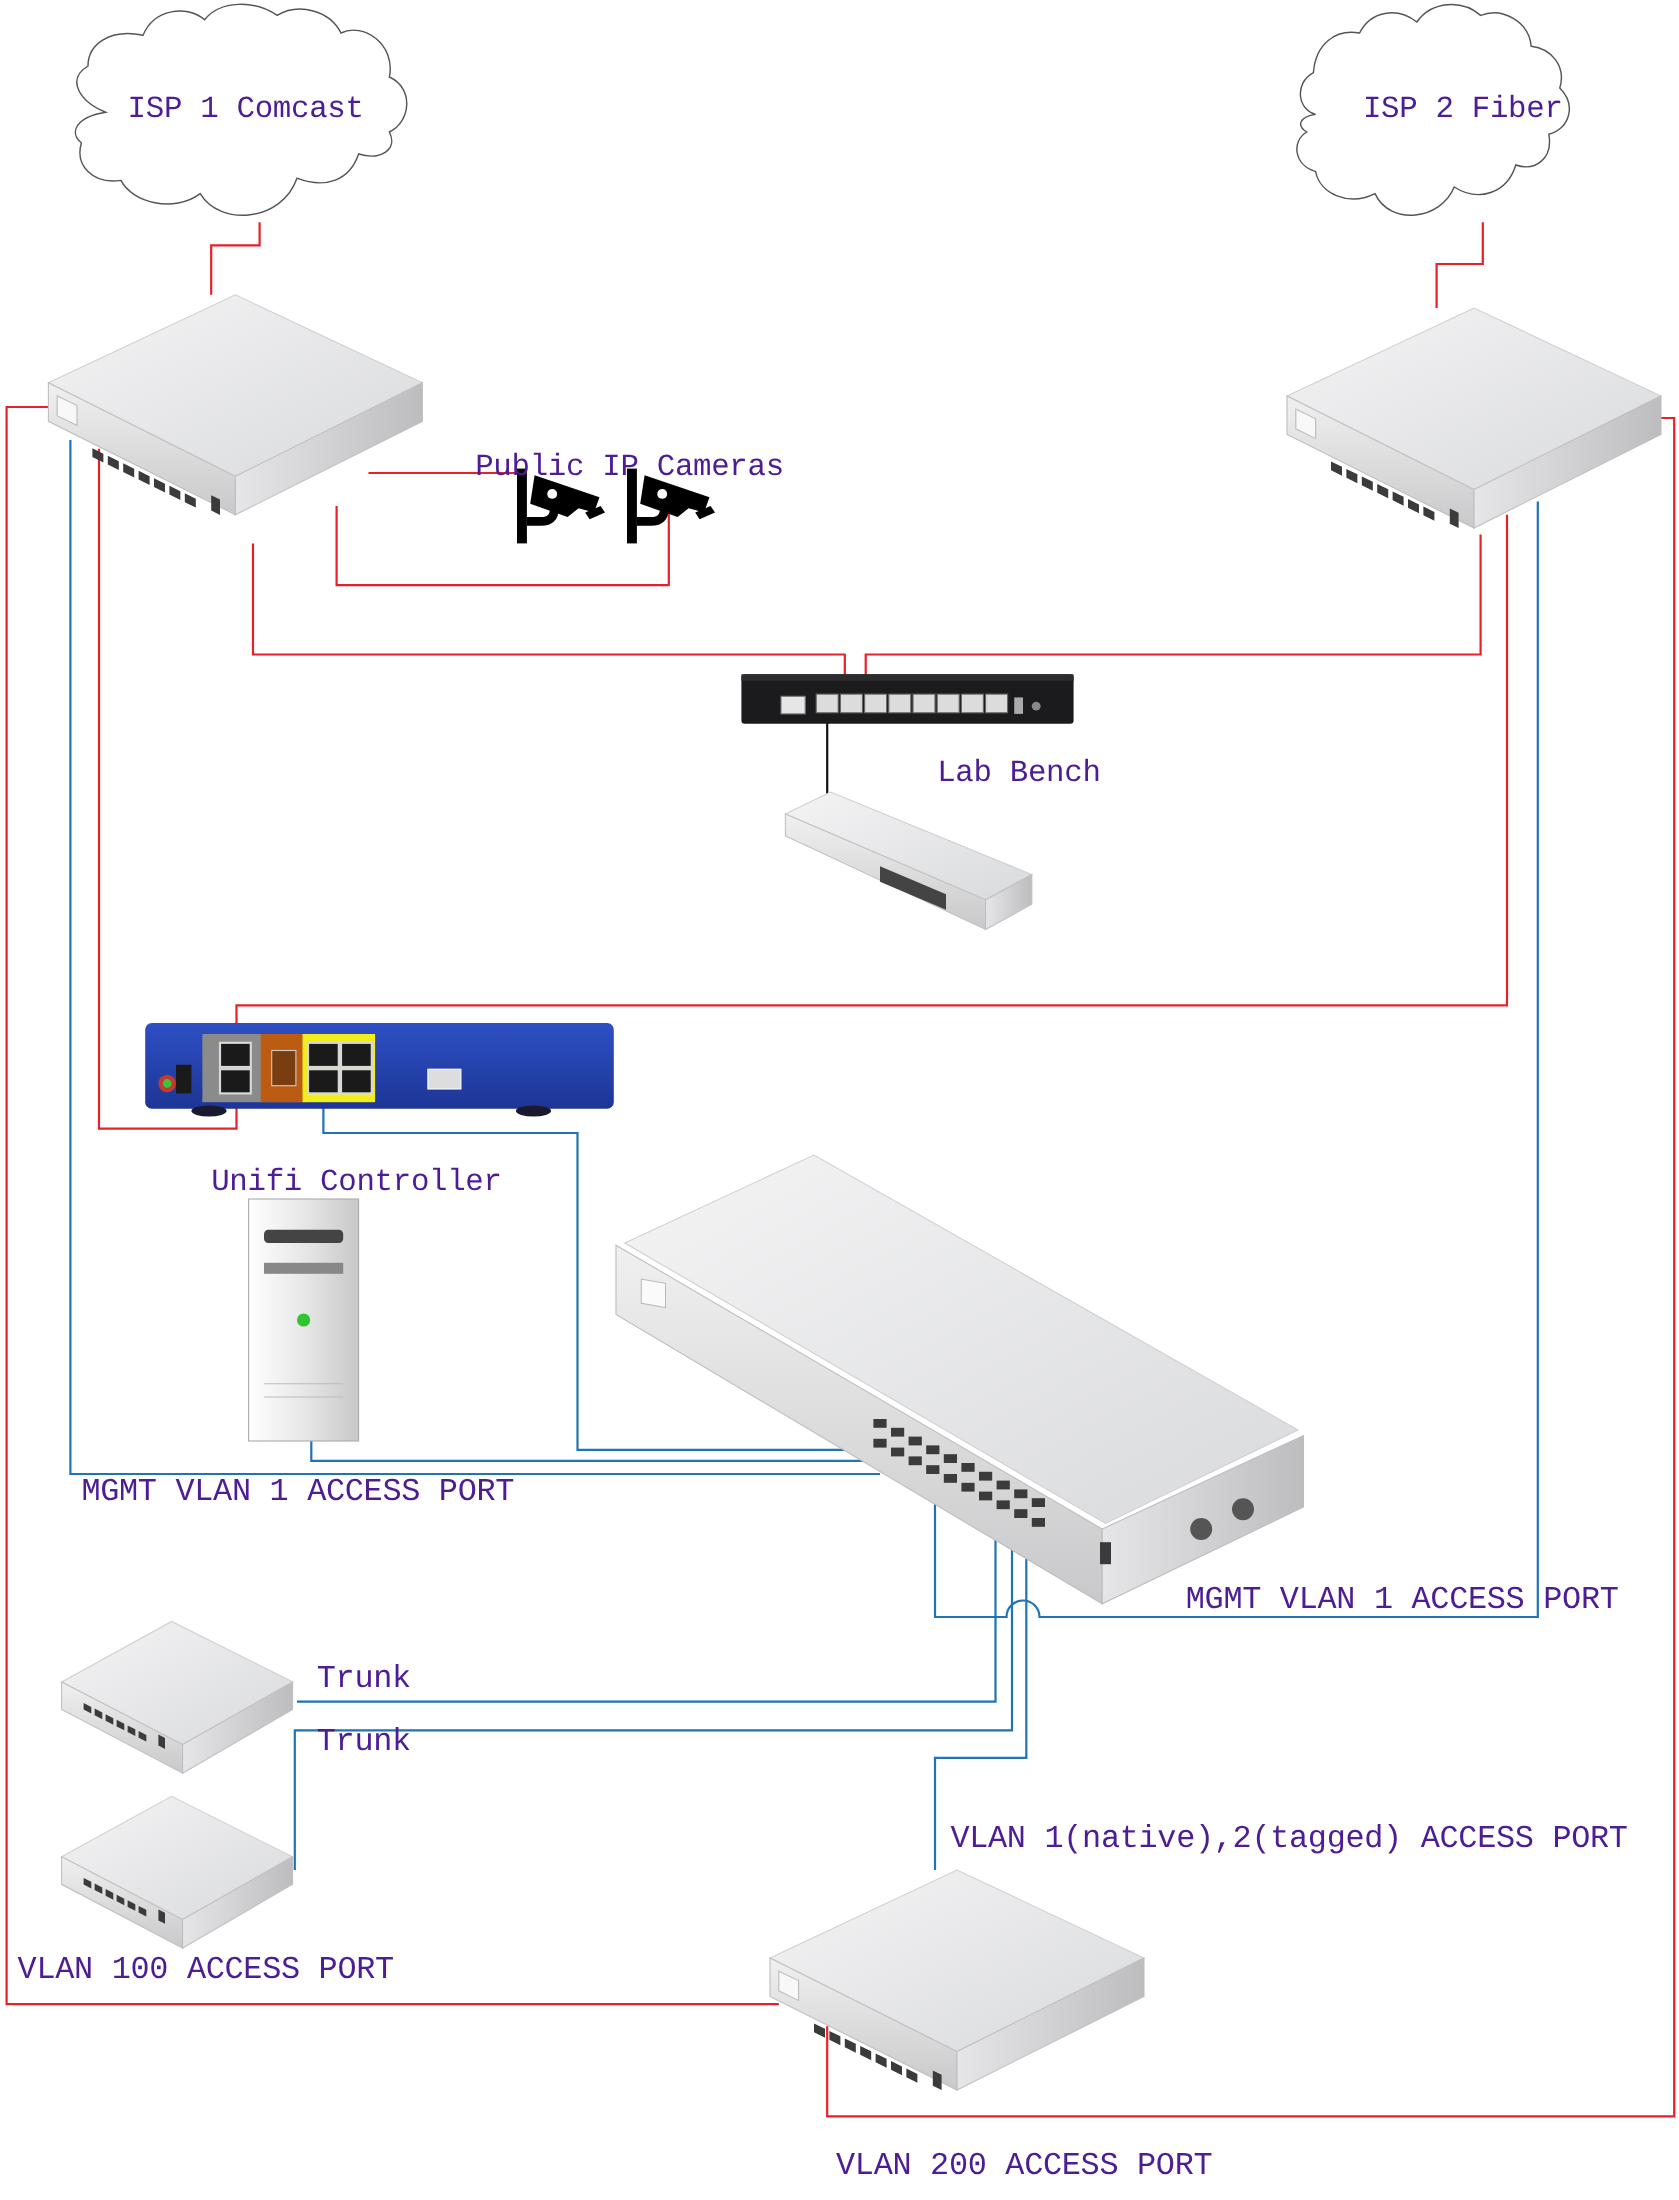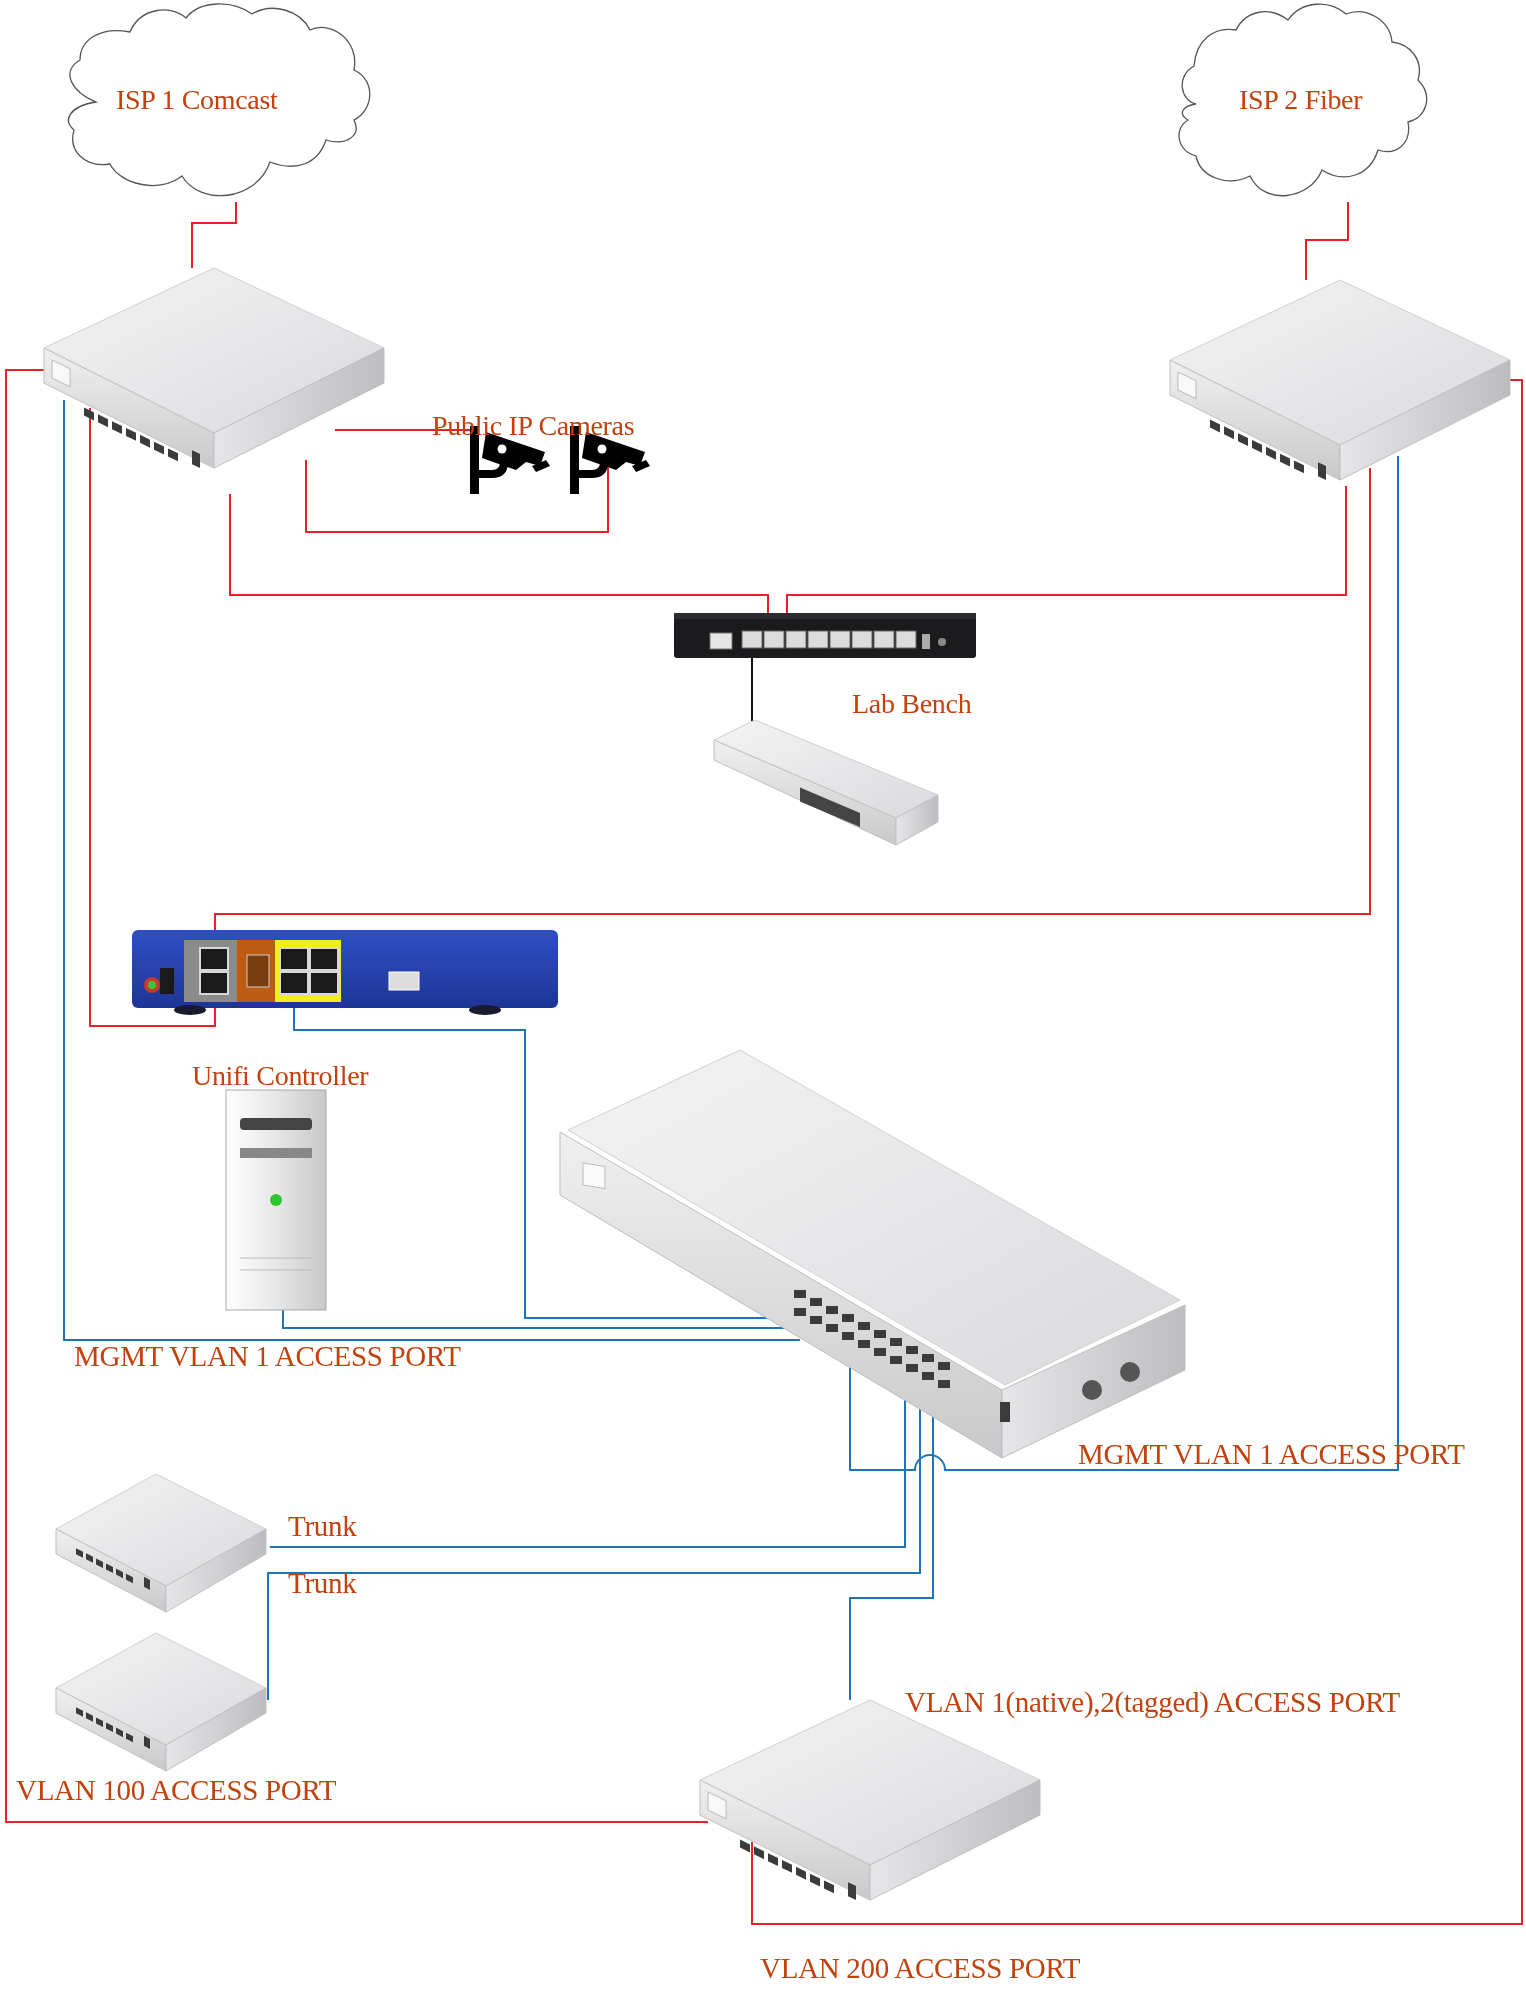--- a/index.html
+++ b/index.html
@@ -1,18 +1,18 @@
 <!DOCTYPE html>
 <html><head>
 <meta charset="utf-8">
 <style>
   html,body{margin:0;padding:0;background:#fff;}
   body{width:1526px;height:2000px;position:relative;overflow:hidden;font-family:"Liberation Sans","DejaVu Sans",sans-serif;}
   svg#diagram{position:absolute;left:0;top:0;width:1526px;height:2000px;}
-  .lbl{position:absolute;font-family:Liberation Serif, serif;color:#c2410c;white-space:nowrap;letter-spacing:-0.3px;text-align:center;}
+  .lbl{position:absolute;font-family:Liberation Mono, monospace;color:#4c1d95;white-space:nowrap;letter-spacing:-0.3px;text-align:center;}
   .big{font-size:28px;}
   .mid{font-size:29px;}
 </style>
 </head>
 <body>
 
 <svg id="diagram" viewBox="0 0 1526 2000" xmlns="http://www.w3.org/2000/svg">
   <defs>
     <linearGradient id="gTop" x1="0" y1="0" x2="1" y2="1">
       <stop offset="0" stop-color="#f4f4f5"></stop>
@@ -230,15 +230,15 @@
 
 <div class="lbl big" style="left:116px;top:84px;">ISP 1 Comcast</div>
 <div class="lbl big" style="left:1216px;top:84px;margin-left:23px;">ISP 2 Fiber</div>
 <div class="lbl big" style="left:432px;top:362px;margin-top:48px;">Public IP Cameras</div>
 <div class="lbl big" style="left:852px;top:688px;">Lab Bench</div>
 <div class="lbl big" style="left:192px;top:1060px;">Unifi Controller</div>
 <div class="lbl mid" style="left:74px;top:1340px;">MGMT VLAN 1 ACCESS PORT</div>
 <div class="lbl mid" style="left:1078px;top:1438px;">MGMT VLAN 1 ACCESS PORT</div>
 <div class="lbl mid" style="left:288px;top:1510px;">Trunk</div>
 <div class="lbl mid" style="left:288px;top:1567px;">Trunk</div>
-<div class="lbl mid" style="left:905px;top:1655px;margin-top:31px;">VLAN 1(native),2(tagged) ACCESS PORT</div>
+<div class="lbl mid" style="left:864px;top:1655px;">VLAN 1(native),2(tagged) ACCESS PORT</div>
 <div class="lbl mid" style="left:16px;top:1774px;">VLAN 100 ACCESS PORT</div>
 <div class="lbl mid" style="left:760px;top:1952px;">VLAN 200 ACCESS PORT</div>
 
 </body></html>

